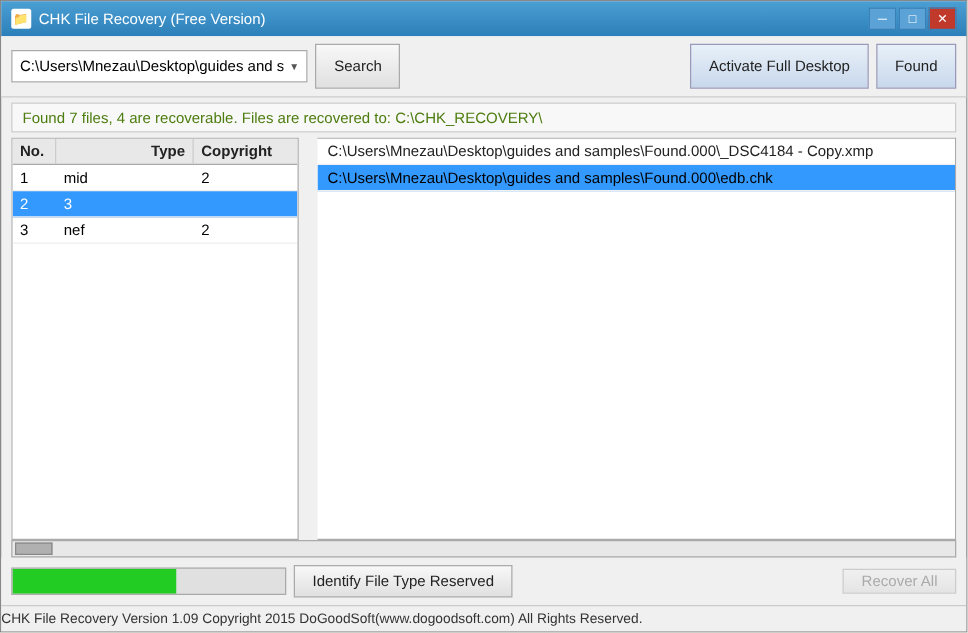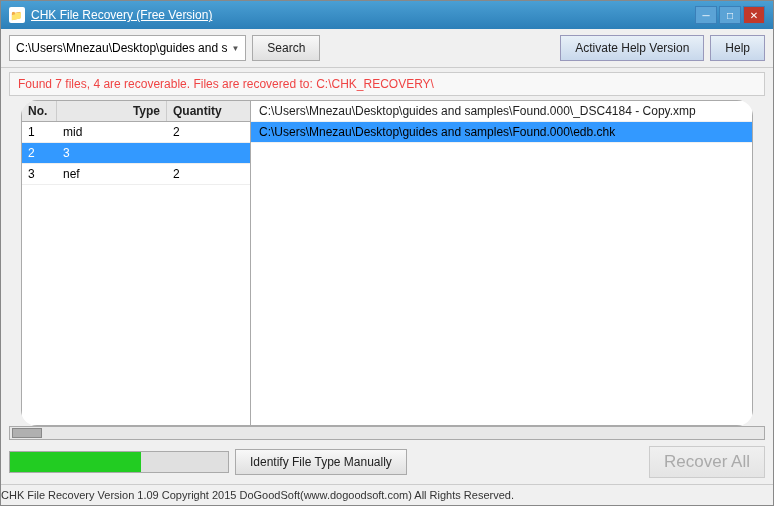--- a/index.html
+++ b/index.html
@@ -46,21 +46,20 @@
       display: flex;
       align-items: center;
       justify-content: center;
       font-size: 10px;
       color: #2c7fb8;
     }
 
     .title-text {
       font-size: 12px;
       font-weight: normal;
-      text-decoration: underline;
     }
 
     .title-bar-controls {
       display: flex;
       gap: 2px;
     }
 
     .title-btn {
       width: 22px;
       height: 18px;
@@ -101,21 +100,21 @@
     .path-combo span { overflow: hidden; text-overflow: ellipsis; white-space: nowrap; }
 
     .path-combo .arrow {
       font-size: 8px;
       color: #555;
       flex-shrink: 0;
       margin-left: 4px;
     }
 
     .btn {
-      height: 26px;
+      height: 36px;
       padding: 0 14px;
       border: 1px solid #aaa;
       background: linear-gradient(to bottom, #f8f8f8, #e0e0e0);
       cursor: pointer;
       font-size: 12px;
       color: #222;
     }
 
     .btn-spacer { flex: 1; }
 
@@ -123,31 +122,30 @@
       background: linear-gradient(to bottom, #e8f0f8, #c8d8ec);
       border-color: #99b;
     }
 
     .status-bar {
       background: #f8f8f8;
       border: 1px solid #ccc;
       margin: 4px 8px;
       padding: 4px 8px;
       font-size: 12px;
-      color: #ef4444;
+      color: #4d7c0f;
       flex-shrink: 0;
     }
 
     .main-content {
       display: flex;
       flex: 1;
-      margin: 0 20px;
-      gap: 0;
-      overflow: hidden;
-      border-radius: 16px;
+      margin: 0 8px;
+      gap: 15px;
+      overflow: hidden;
     }
 
     .left-panel {
       width: 230px;
       flex-shrink: 0;
       border: 1px solid #aaa;
       background: white;
       overflow: auto;
       display: flex;
       flex-direction: column;
@@ -269,26 +267,26 @@
       height: 26px;
       padding: 0 14px;
       border: 1px solid #aaa;
       background: linear-gradient(to bottom, #f8f8f8, #e0e0e0);
       cursor: pointer;
       font-size: 12px;
       color: #222;
     }
 
     .btn-disabled {
-      height: 32px;
+      height: 20px;
       padding: 0 14px;
       border: 1px solid #ccc;
       background: linear-gradient(to bottom, #f0f0f0, #e4e4e4);
       cursor: default;
-      font-size: 17px;
+      font-size: 12px;
       color: #aaa;
     }
 
     .footer {
       background: #f0f0f0;
       border-top: 1px solid #ccc;
       padding: 4px 0;
       font-size: 11px;
       color: #333;
       flex-shrink: 0;
@@ -311,35 +309,35 @@
     </div>
   </div>
 
   <div class="toolbar">
     <div class="path-combo">
       <span>C:\Users\Mnezau\Desktop\guides and s</span>
       <span class="arrow">▼</span>
     </div>
     <button class="btn">Search</button>
     <div class="btn-spacer"></div>
-    <button class="btn btn-blue">Activate Help Version</button>
-    <button class="btn btn-blue">Help</button>
+    <button class="btn btn-blue">Activate Full Desktop</button>
+    <button class="btn btn-blue">Found</button>
   </div>
 
   <div class="status-bar">
     <span>Found 7 files, 4 are recoverable. Files are recovered to: C:\CHK_RECOVERY\</span>
   </div>
 
   <div class="main-content">
 
     <div class="left-panel">
       <div class="table-header">
         <div class="th th-no">No.</div>
         <div class="th th-type">Type</div>
-        <div class="th th-qty">Quantity</div>
+        <div class="th th-qty">Copyright</div>
       </div>
       <div class="table-body">
         <div class="table-row">
           <div class="td td-no">1</div>
           <div class="td td-type">mid</div>
           <div class="td td-qty">2</div>
         </div>
         <div class="table-row selected">
           <div class="td td-no">2</div>
           <div class="td td-qty">3</div>
@@ -359,21 +357,21 @@
   </div>
 
   <div class="scrollbar-area">
     <div class="scrollbar-thumb"></div>
   </div>
 
   <div class="bottom-toolbar">
     <div class="progress-bar">
       <div class="progress-fill"></div>
     </div>
-    <button class="btn-identify">Identify File Type Manually</button>
+    <button class="btn-identify">Identify File Type Reserved</button>
     <div class="btn-spacer"></div>
     <button class="btn-disabled">Recover All</button>
   </div>
 
   <div class="footer">
     <span>CHK File Recovery Version 1.09  Copyright 2015 DoGoodSoft(www.dogoodsoft.com) All Rights Reserved.</span>
   </div>
 </div>
 
 </body></html>

